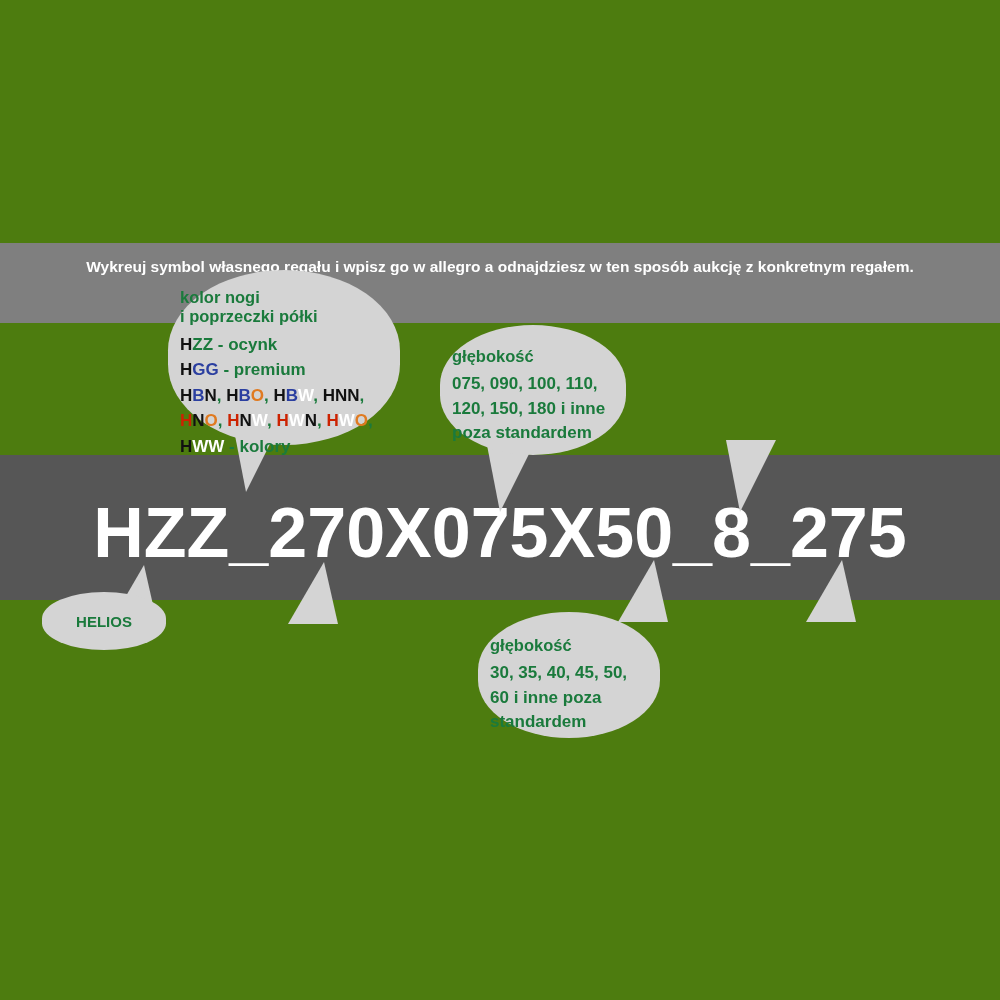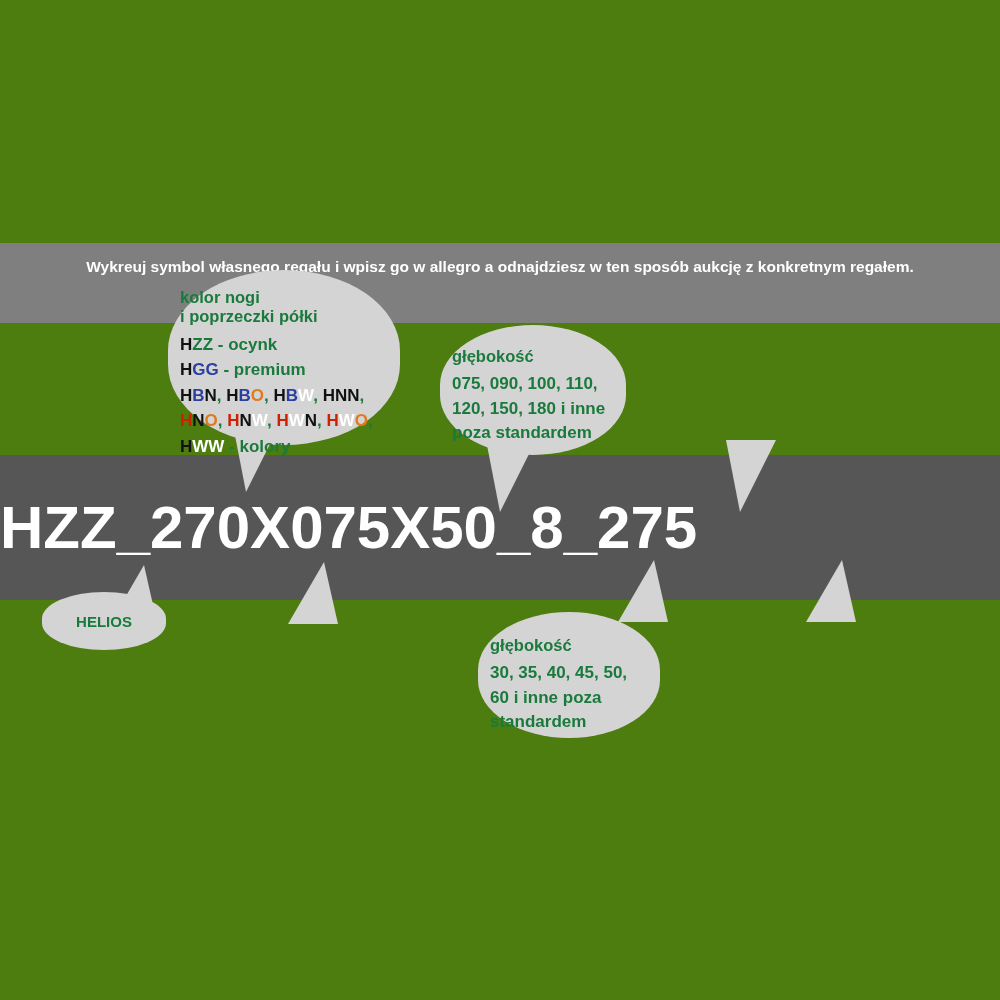--- a/index.html
+++ b/index.html
@@ -37,23 +37,23 @@
     font-weight: bold;
     line-height: 1.5;
   }
 
   
   .code-text {
     position: absolute;
     top: 493px;
     left: 0;
     width: 1000px;
-    text-align: left;
+    text-align: center;
     color: #ffffff;
-    font-size: 60px;
+    font-size: 70px;
     font-weight: bold;
     letter-spacing: 0px;
   }
 
   
   .bubble {
     position: absolute;
     background: #d4d4d4;
     border-radius: 50% / 46%;
     box-sizing: border-box;

